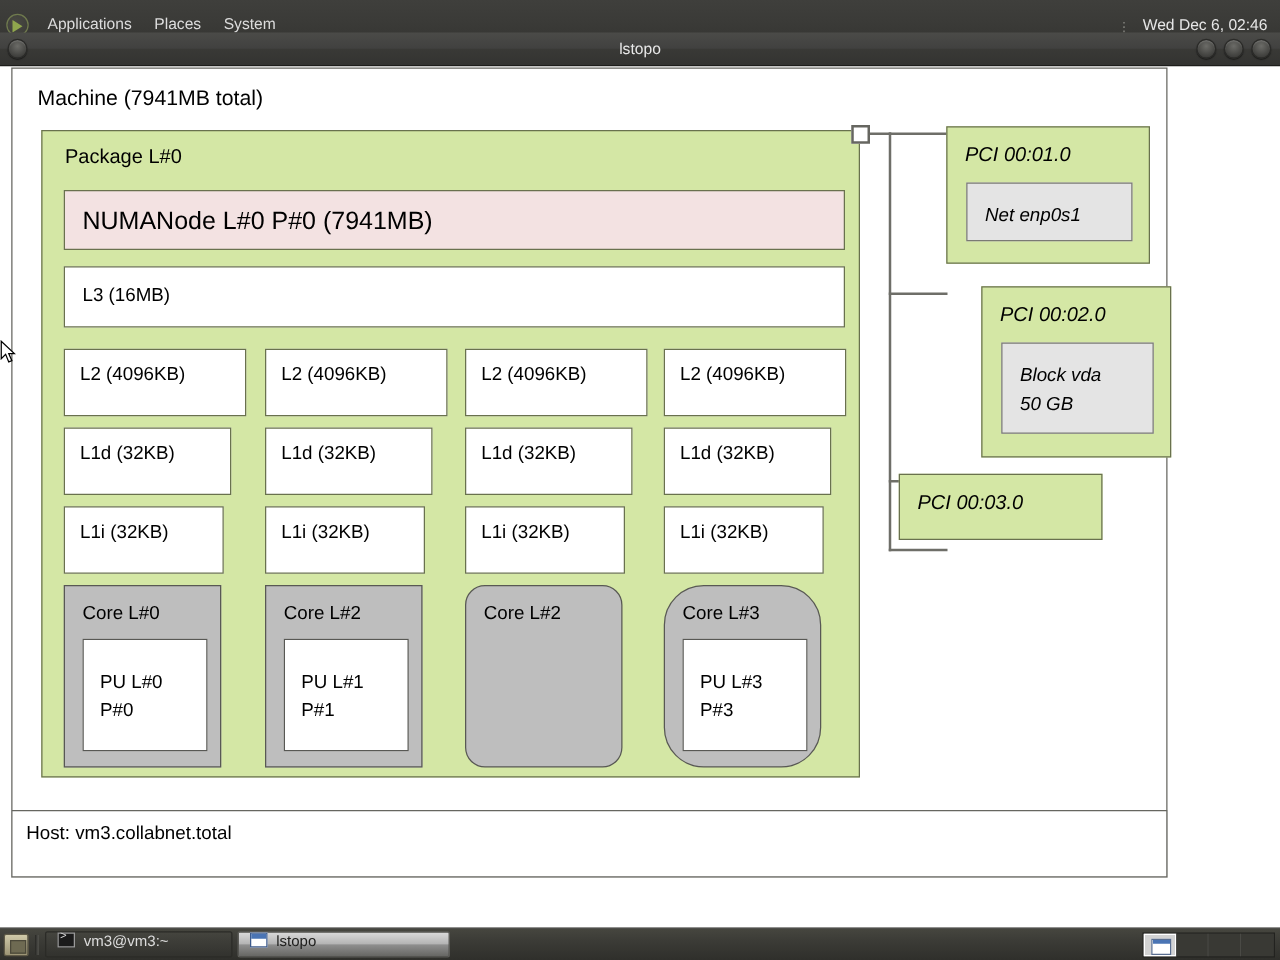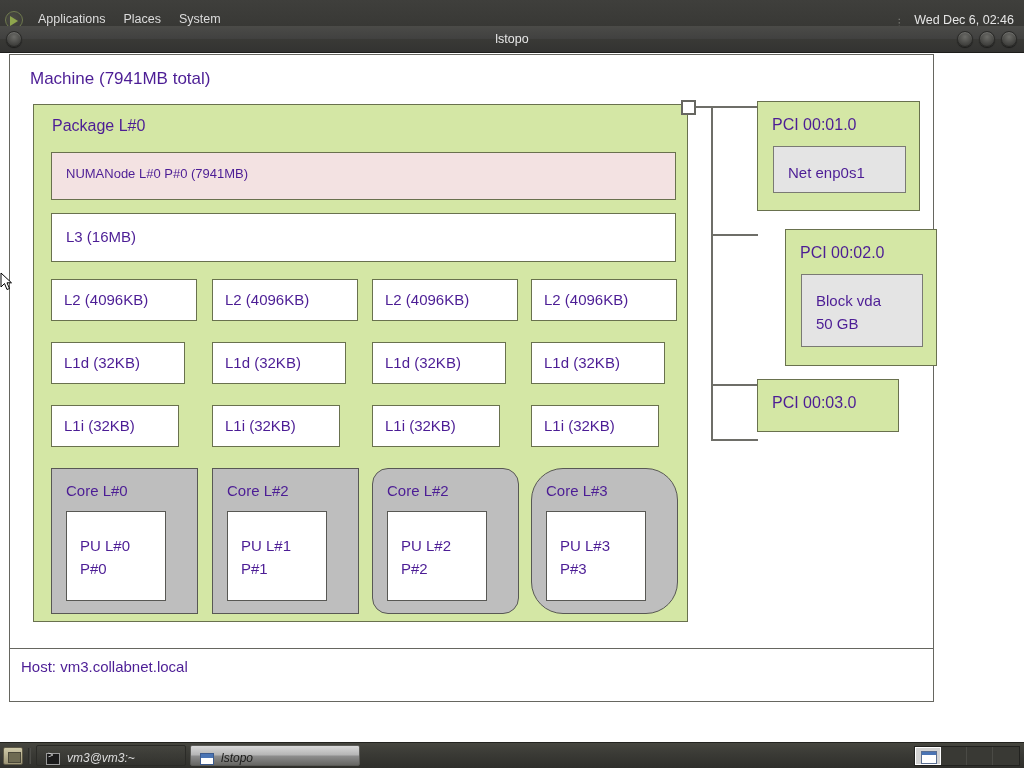--- a/index.html
+++ b/index.html
@@ -58,54 +58,54 @@
     color: #e8e8e8; font-size: 12.5px;
   }
   #tb-right { margin-left: auto; margin-right: 7px; display: flex; gap: 6px; }
 
   
   #canvas {
     position: absolute; left: 0; top: 54px; width: 1024px; height: 688px;
     background: #ffffff;
   }
   .box { position: absolute; border: 1px solid #666660; }
-  .lbl { position: absolute; color: #4c1d95; white-space: pre; }
+  .lbl { position: absolute; color: #000000; white-space: pre; }
 
   #machine-box { left: 9px; top: 0px; width: 925px; height: 648px; background:#fff; }
   #machine-title { left: 20px; top: 14px; font-size: 17px; }
 
   #package-box { left: 23px; top: 49px; width: 655px; height: 518px;
                  background: #d4e7a5; border-color: #69714e; }
   #package-title { left: 18px; top: 12px; font-size: 16px; }
 
   #numa-box { left: 17px; top: 47px; width: 625px; height: 48px;
               background: #f3e2e2; border-color: #69714e; }
-  #numa-label { left: 14px; top: 13px; font-size: 13px; }
+  #numa-label { left: 14px; top: 13px; font-size: 20px; }
 
   #l3-box { left: 17px; top: 108px; width: 625px; height: 49px;
             background: #ffffff; border-color: #69714e; }
   #l3-label { left: 14px; top: 14px; font-size: 15px; }
 
-  .cache-box { background: #ffffff; border-color: #69714e; height: 42px; padding-left: 44px; }
+  .cache-box { background: #ffffff; border-color: #69714e; height: 54px; padding-left: 44px; }
   .cache-lbl { left: 12px; font-size: 15px; }
 
-  .core-box { background: #bebebe; border-color: #585854; width: 147px; height: 146px; }
+  .core-box { background: #bebebe; border-color: #585854; width: 126px; height: 146px; }
   .core-title { left: 14px; top: 13px; font-size: 15px; }
   .pu-box { left: 14px; top: 42px; width: 100px; height: 90px;
             background: #ffffff; border-color: #585854; }
   .pu-lbl { left: 13px; top: 22px; font-size: 15px; line-height: 23px; }
 
   
   #bridge-node {
     position: absolute; left: 681px; top: 46px; width: 15px; height: 15px;
     background: #fff; border: 2px solid #666660;
   }
   .tree-line { position: absolute; background: #6e6e68; }
 
-  .pci-box { background: #d4e7a5; border-color: #69714e; }
+  .pci-box { background: #d4e7a5; border-color: #69714e; font-style: italic; }
   .pci-title { left: 14px; top: 14px; font-size: 16px; }
   .pci-child { background: #e4e4e4; border-color: #7a7a74; }
   .pci-child-lbl { left: 14px; top: 14px; font-size: 15px; line-height: 23px; }
 
   
   #footer-box { left: 9px; top: 594px; width: 925px; height: 54px;
                 background: #fff; border-color: #666660; }
   #footer-host { left: 11px; top: 9px; font-size: 15px; }
   #footer-date { left: 11px; top: 34px; font-size: 15px; }
 
@@ -126,26 +126,25 @@
     border: 1px solid #5f5a47; border-radius: 2px;
     position: relative;
   }
   #show-desktop::after{
     content:""; position:absolute; left:4px; top:4px; width:11px; height:9px;
     background:#6e6a52; border:1px solid #4b4839;
   }
   .tb-sep { width: 3px; height: 16px; margin: 0 5px;
     background: linear-gradient(to right,#262623,#555550); flex: 0 0 auto; }
   .task-btn {
-    display: flex; align-items: flex-end; gap: 7px;
+    display: flex; align-items: flex-start; gap: 7px;
     height: 21px; padding: 0 9px; margin-right: 4px;
     border: 1px solid #2b2b27; border-radius: 2px;
     background: linear-gradient(to bottom,#47474180,#33332f80);
     min-width: 150px;
-    font-style: italic;
   }
   .task-btn.active {
     background: linear-gradient(to bottom, #d9d9d9 0%, #b4b4b4 48%, #8e8e8e 52%, #666663 100%);
     color: #1c1c1a;
     border: 1px solid #5b5b57;
     min-width: 170px;
   }
   .term-icon {
     width: 14px; height: 12px; background: #1b1b1b;
     border: 1px solid #9a9a9a; position: relative; flex: 0 0 auto;
@@ -260,24 +259,20 @@
       </div>
       <div class="box core-box" style="left:178px; top:363px;">
         <div class="lbl core-title">Core L#2</div>
         <div class="box pu-box">
           <div class="lbl pu-lbl">PU L#1
 P#1</div>
         </div>
       </div>
       <div class="box core-box" style="left:338px; top:363px;border-radius:16px;">
         <div class="lbl core-title">Core L#2</div>
-        <div class="box pu-box">
-          <div class="lbl pu-lbl">PU L#2
-P#2</div>
-        </div>
       </div>
       <div class="box core-box" style="left:497px; top:363px;border-radius:32px;">
         <div class="lbl core-title">Core L#3</div>
         <div class="box pu-box">
           <div class="lbl pu-lbl">PU L#3
 P#3</div>
         </div>
       </div>
     </div>
   </div>
@@ -298,27 +293,27 @@
   </div>
 
   <div class="box pci-box" style="left:785px; top:175px; width:152px; height:137px;">
     <div class="lbl pci-title">PCI 00:02.0</div>
     <div class="box pci-child" style="left:15px; top:44px; width:122px; height:73px;">
       <div class="lbl pci-child-lbl">Block vda
 50 GB</div>
     </div>
   </div>
 
-  <div class="box pci-box" style="left:757px; top:325px; width:142px; height:53px;">
+  <div class="box pci-box" style="left:719px; top:325px; width:163px; height:53px;">
     <div class="lbl pci-title">PCI 00:03.0</div>
   </div>
 
 
   <div class="box" id="footer-box">
-    <div class="lbl" id="footer-host">Host: vm3.collabnet.local</div>
+    <div class="lbl" id="footer-host">Host: vm3.collabnet.total</div>
   </div>
 
   <svg id="cursor" viewBox="0 0 13 20">
     <path d="M1 1 L1 15 L4.5 11.5 L7 17.5 L9.5 16.5 L7 10.8 L11.5 10.8 Z" fill="#ffffff" stroke="#000000" stroke-width="1"></path>
   </svg>
 </div>
 
 <div id="taskbar">
   <div id="show-desktop"></div>
   <div class="tb-sep"></div>

